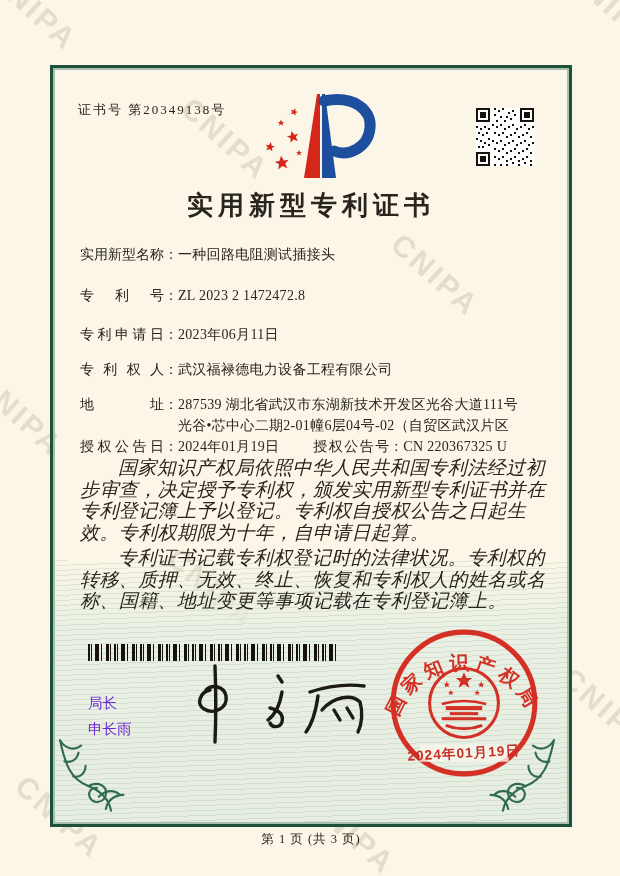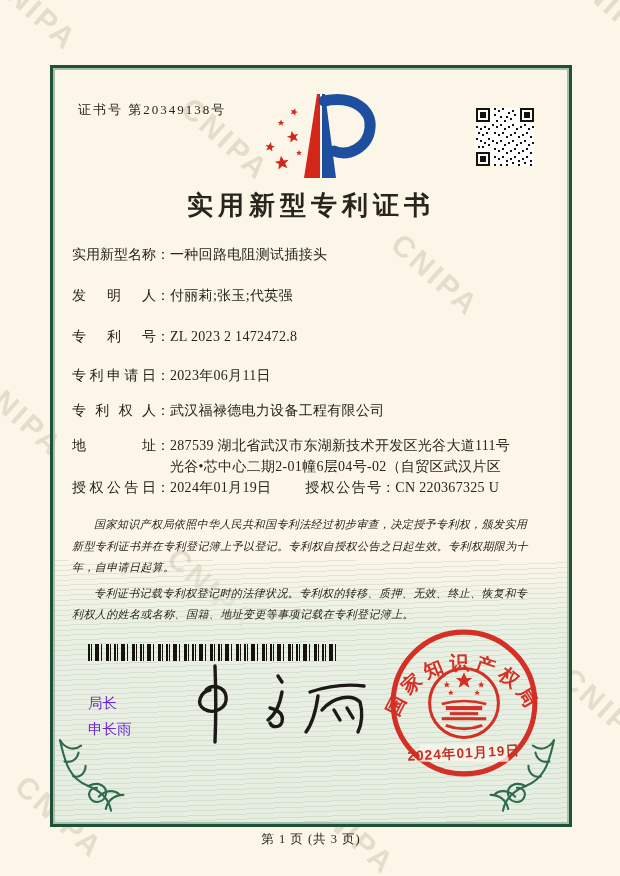--- a/index.html
+++ b/index.html
@@ -21,31 +21,31 @@
 
   .layer{position:absolute;inset:0;z-index:3;border-radius:20px;}
 
   .cert-no{position:absolute;left:78px;top:101px;font-size:13px;letter-spacing:2px;}
   .logo{position:absolute;left:258px;top:90px;}
   .qr{position:absolute;left:476px;top:108px;}
 
   .title{position:absolute;left:50px;top:188px;width:522px;text-align:center;
       font-size:26px;font-weight:bold;letter-spacing:5px;}
 
-  .content{position:absolute;left:72px;top:244px;width:466px;font-size:14px;line-height:21px;}
+  .content{position:absolute;left:80px;top:244px;width:466px;font-size:14px;line-height:21px;}
   .frow{white-space:nowrap;}
   .flabel{display:inline-block;width:84px;text-align:justify;text-align-last:justify;vertical-align:top;}
   .flabel2{display:inline-block;width:76px;text-align:justify;text-align-last:justify;vertical-align:top;}
   .colon{display:inline-block;width:14px;}
   .fval{letter-spacing:0.3px;}
   .mb20{margin-bottom:20px;} .mb14{margin-bottom:14px;} .mb10{margin-bottom:18px;}
   .addr2{margin-left:98px;white-space:nowrap;}
   .pair2{display:inline-block;margin-left:34px;}
 
-  .paras{margin-top:16px;font-size:11px;line-height:21.5px;font-style:italic;letter-spacing:0.4px;}
+  .paras{font-size:19px;line-height:21.5px;font-style:italic;letter-spacing:0.4px;}
   .paras p{margin:0 0 4px 0;text-indent:2em;}
 
   .barcode{position:absolute;left:88px;top:644px;width:252px;height:17px;
       background:repeating-linear-gradient(90deg,
         #16130f 0 2px, transparent 2px 3px,
         #16130f 3px 4px, transparent 4px 7px,
         #16130f 7px 11px, transparent 11px 13px,
         #16130f 13px 14px, transparent 14px 18px,
         #16130f 18px 21px, transparent 21px 22px,
         #16130f 22px 23px, transparent 23px 26px);}
@@ -153,23 +153,20 @@
            M9 28h1v1h-1z M12 28h1v1h-1z M15 28h1v1h-1z M18 27h1v1h-1z M21 28h1v1h-1z M24 27h1v1h-1z M27 28h1v1h-1z"></path>
       </g>
     </svg>
 
     <div class="title">实用新型专利证书</div>
 
     <div class="content">
       <div class="frow mb20">
         <span class="flabel">实用新型名称</span><span class="colon">：</span><span class="fval">一种回路电阻测试插接头</span>
       </div>
-      <div class="frow mb20">
-        <span class="flabel">发明人</span><span class="colon">：</span><span class="fval">付丽莉;张玉;代英强</span>
-      </div>
       <div class="frow mb10">
         <span class="flabel">专利号</span><span class="colon">：</span><span class="fval">ZL 2023 2 1472472.8</span>
       </div>
       <div class="frow mb14">
         <span class="flabel">专利申请日</span><span class="colon">：</span><span class="fval">2023年06月11日</span>
       </div>
       <div class="frow mb14">
         <span class="flabel">专利权人</span><span class="colon">：</span><span class="fval">武汉福禄德电力设备工程有限公司</span>
       </div>
       <div>

